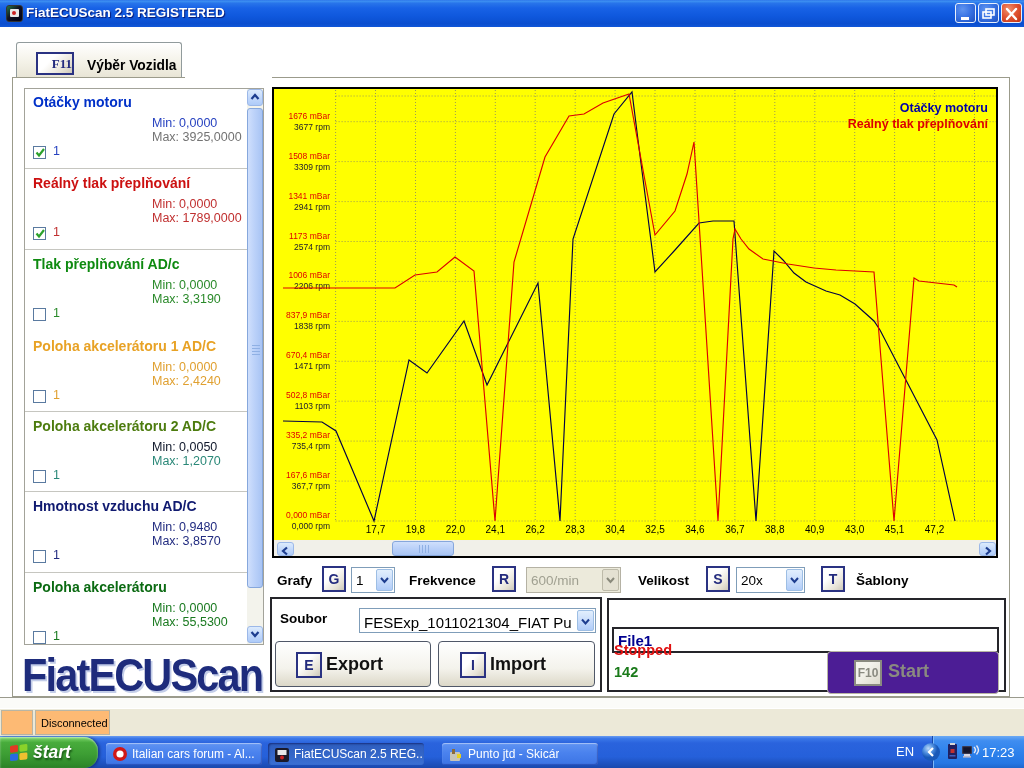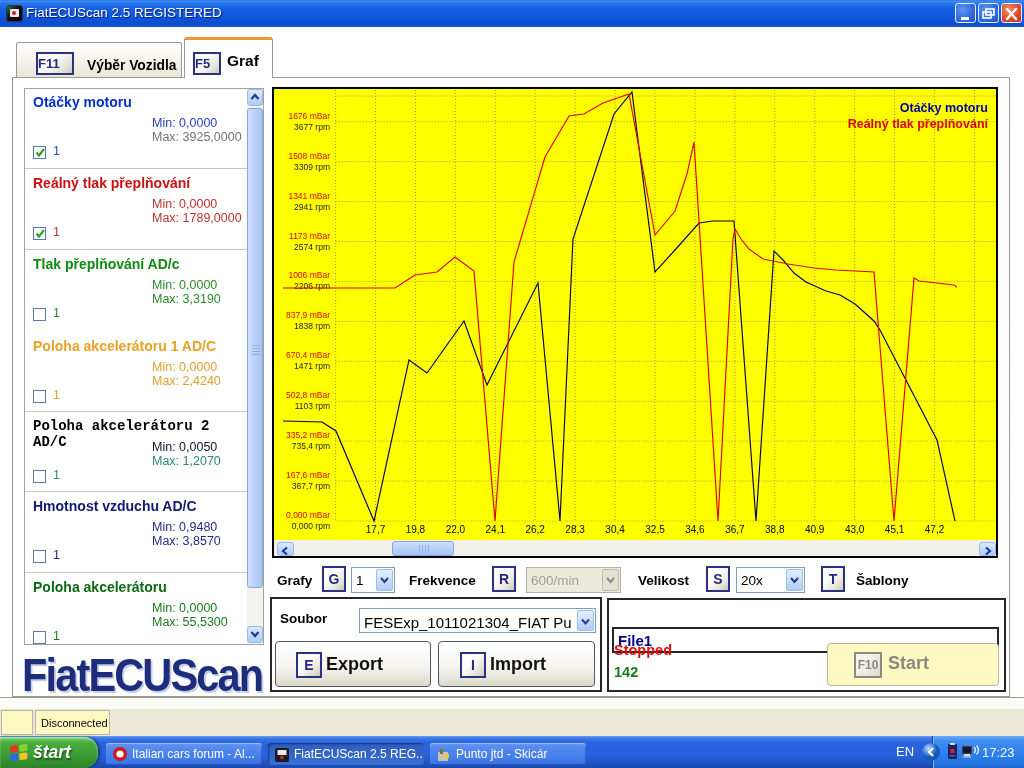--- a/index.html
+++ b/index.html
@@ -22,21 +22,21 @@
 .winbtn.rest { left:978px; background:radial-gradient(circle at 35% 30%,#5f94f0 0%,#3a74e4 45%,#1e50c0 100%); }
 .winbtn.close { left:1001px; background:radial-gradient(circle at 35% 30%,#f0926e 0%,#e25634 45%,#c03010 100%); }
 .winbtn svg { position:absolute; left:0; top:0; }
 
 
 .tab1 { left:16px; top:42px; width:166px; height:35px; border:1px solid #919b9c; border-bottom:none;
   border-radius:3px 3px 0 0; background:linear-gradient(180deg,#ffffff 0%,#f4f2e8 55%,#e8e5d6 100%); }
 .tab2 { left:184px; top:37px; width:89px; height:41px; border:1px solid #919b9c; border-bottom:none;
   border-radius:3px 3px 0 0; background:#ffffff; border-top:3px solid #eb9830; z-index:5; }
 .keybox { border:1px solid #2a3282; background:linear-gradient(135deg,#ffffff 35%,#e7e3d7 75%,#cdc8ba 100%);
-  color:#232b7e; font-weight:bold; text-align:left; }
+  color:#232b7e; font-weight:bold; text-align:right;font-family:Liberation Serif, serif; }
 .tab1 .keybox { position:absolute; left:19px; top:9px; width:38px; height:23px; font-size:13px; line-height:20px; border-width:2px; }
 .tab2 .keybox { position:absolute; left:8px; top:12px; width:28px; height:23px; font-size:13px; line-height:20px; border-width:2px; }
 .tab1 .tlabel { position:absolute; left:70px; top:13px; font-size:15px; font-weight:bold; color:#000; white-space:nowrap; transform:scaleX(0.92); transform-origin:left; }
 .tab2 .tlabel { position:absolute; left:42px; top:12px; font-size:15.5px; font-weight:bold; color:#000; white-space:nowrap; }
 
 #page { left:12px; top:77px; width:998px; height:620px; border:1px solid #9b9b8b; background:#fff; }
 #pagecover { left:185px; top:76px; width:87px; height:3px; background:#fff; z-index:6; }
 
 
 #lpanel { left:24px; top:88px; width:240px; height:557px; border:1px solid #a3a39a; background:#fff; }
@@ -83,26 +83,26 @@
 .combo.dis { background:#eceadb; border-color:#b5b2a4; }
 .combo.dis .cv { color:#a0a091; }
 .combo.dis .ca { background:#e4e1d2; border-color:#bdbaa9; }
 .gbox { position:absolute; border:2px solid #25252a; background:#fff; }
 .xpbtn { position:absolute; border:1px solid #505868; border-radius:4px;
   background:linear-gradient(180deg,#ffffff 0%,#f4f3ec 60%,#dcd8c8 100%); }
 .xpbtn .ikey { position:absolute; width:26px; height:26px; border:2px solid #2a3282; color:#232b7e;
   font-weight:bold; font-size:14px; text-align:center; line-height:22px;
   background:linear-gradient(135deg,#ffffff 35%,#e7e3d7 75%,#cdc8ba 100%); }
 .xpbtn .btxt { position:absolute; font-size:18px; font-weight:bold; color:#111; }
-.xpbtn.dis { border-color:#b8b5a4; background:#fef9c3; }
+.xpbtn.dis { border-color:#b8b5a4; background:#4c1d95;margin-top:8px; }
 
 
 #appbottom { left:0px; top:697px; width:1024px; height:11px; background:#fbfbf8; border-top:1px solid #9a9a8d; }
 #statusbar { left:0px; top:708px; width:1024px; height:28px; background:#ece9d8; border-top:1px solid #fff; }
-.scell { position:absolute; top:1px; height:25px; background:#fef9c3; border:1px solid #b8b5a4; }
+.scell { position:absolute; top:1px; height:25px; background:#fdba74; border:1px solid #b8b5a4; }
 #taskbar { left:0px; top:736px; width:1024px; height:32px;
   background:linear-gradient(180deg,#6a9cf0 0%,#3a77e8 8%,#2a63dd 22%,#2560da 65%,#1c4eb8 92%,#1a48ac 100%); }
 #startbtn { position:absolute; left:0; top:1px; width:98px; height:31px; border-radius:0 14px 14px 0;
   background:linear-gradient(180deg,#7fd86e 0%,#48ac3c 18%,#3d9e34 55%,#2f8a2a 90%,#2b7f26 100%);
   box-shadow:inset 0 1px 2px rgba(255,255,255,.5), 2px 0 3px rgba(0,0,30,.4); }
 #startbtn .stext { position:absolute; left:33px; top:5px; color:#fff; font-size:17.5px; font-weight:bold;
   font-style:italic; text-shadow:1px 2px 2px rgba(0,40,0,.6); }
 .taskbtn { position:absolute; top:7px; height:22px; border-radius:3px; width:156px;
   background:linear-gradient(180deg,#5f93f2 0%,#4a82ee 45%,#3c74e4 100%);
   box-shadow:inset 0 1px 1px rgba(255,255,255,.45), inset -1px -1px 1px rgba(0,0,90,.3); }
@@ -117,21 +117,21 @@
 #clock { position:absolute; left:982px; top:9px; color:#fff; font-size:13px; }
 </style>
 </head>
 <body>
 <div id="screen">
   <div id="titlebar" class="abs"></div>
   <div class="abs ticon" style="left:6px;top:5px;">
       <i></i>
       <b></b>
     </div>
-  <div class="abs ttext" style="left:26px; top:5px; color:#fff; font-size:13.5px; font-weight:normal; text-shadow:1px 1px 1px rgba(0,0,80,.75);">FiatECUScan 2.5 REGISTERED</div>
+  <div class="abs ttext" style="left:26px; top:5px; color:#fff; font-size:13.5px; font-weight:bold; text-shadow:1px 1px 1px rgba(0,0,80,.75);">FiatECUScan 2.5 REGISTERED</div>
   <div class="abs winbtn mini">
       <svg width="21" height="20">
         <rect x="5" y="13" width="8" height="3" fill="#fff"></rect>
       </svg>
     </div>
   <div class="abs winbtn rest">
       <svg width="21" height="20">
         <rect x="7" y="5" width="8" height="6" fill="none" stroke="#fff" stroke-width="1.6"></rect>
         <rect x="4" y="8" width="8" height="6" fill="none" stroke="#fff" stroke-width="1.6"></rect>
       </svg>
@@ -139,24 +139,20 @@
   <div class="abs winbtn close">
       <svg width="21" height="20">
         <path d="M5 5 L14 15 M14 5 L5 15" stroke="#fff" stroke-width="2.4" stroke-linecap="round"></path>
       </svg>
     </div>
 
   <div id="page" class="abs"></div>
   <div class="abs tab1">
       <span class="keybox">F11</span>
       <span class="tlabel">Výběr Vozidla</span>
-    </div>
-  <div class="abs tab2">
-      <span class="keybox">F5</span>
-      <span class="tlabel">Graf</span>
     </div>
   <div id="pagecover" class="abs"></div>
 
   <div id="lpanel" class="abs">
     <div class="card" style="top:0px;height:80px;">
       <div class="ct" style="color:#0030c8;">Otáčky motoru</div>
       <div class="mn" style="color:#2742c0;">Min: 0,0000</div>
       <div class="mx" style="color:#737373;">Max: 3925,0000</div>
       <div class="cb">
           <svg width="13" height="14">
@@ -184,21 +180,21 @@
       <div class="c1" style="color:#2a8a2a;">1</div>
     </div>
     <div class="card" style="top:244px;height:79px;">
       <div class="ct" style="color:#e8a225;">Poloha akcelerátoru 1 AD/C</div>
       <div class="mn" style="color:#e0a030;">Min: 0,0000</div>
       <div class="mx" style="color:#e0a030;">Max: 2,4240</div>
       <div class="cb"></div>
       <div class="c1" style="color:#e0a030;">1</div>
     </div>
     <div class="card" style="top:324px;height:79px;">
-      <div class="ct" style="color:#000000;font-family:Liberation Mono, monospace;">Poloha akcelerátoru 2 AD/C</div>
+      <div class="ct" style="color:#4d7c0f;">Poloha akcelerátoru 2 AD/C</div>
       <div class="mn" style="color:#0f172a;">Min: 0,0050</div>
       <div class="mx" style="color:#2a8878;">Max: 1,2070</div>
       <div class="cb"></div>
       <div class="c1" style="color:#2a8878;">1</div>
     </div>
     <div class="card" style="top:404px;height:80px;">
       <div class="ct" style="color:#101a70;">Hmotnost vzduchu AD/C</div>
       <div class="mn" style="color:#222c80;">Min: 0,9480</div>
       <div class="mx" style="color:#222c80;">Max: 3,8570</div>
       <div class="cb"></div>
@@ -404,21 +400,21 @@
       <div class="ttl">Italian cars forum - Al...</div>
     </div>
     <div class="taskbtn pressed" style="left:268px;">
       <svg width="16" height="16" style="position:absolute;left:6px;top:4px;">
           <rect x="1" y="1" width="14" height="14" rx="2" fill="#1a1a2a"></rect>
           <rect x="3.5" y="3" width="9" height="5" fill="#e8e8e8"></rect>
           <circle cx="8" cy="10.5" r="2" fill="#c22"></circle>
         </svg>
       <div class="ttl">FiatECUScan 2.5 REG...</div>
     </div>
-    <div class="taskbtn" style="left:430px;">
+    <div class="taskbtn" style="left:442px;">
       <svg width="16" height="16" style="position:absolute;left:6px;top:4px;">
           <rect x="2" y="5" width="10" height="9" rx="1" fill="#c8c4b8"></rect>
           <rect x="4" y="2" width="3" height="5" fill="#8a6a3a"></rect>
           <rect x="9" y="7" width="4" height="4" fill="#e8d020"></rect>
         </svg>
       <div class="ttl">Punto jtd - Skicár</div>
     </div>
     <div id="en">EN</div>
     <div id="tray">
       <svg width="20" height="20" style="position:absolute;left:-12px;top:6px;">

